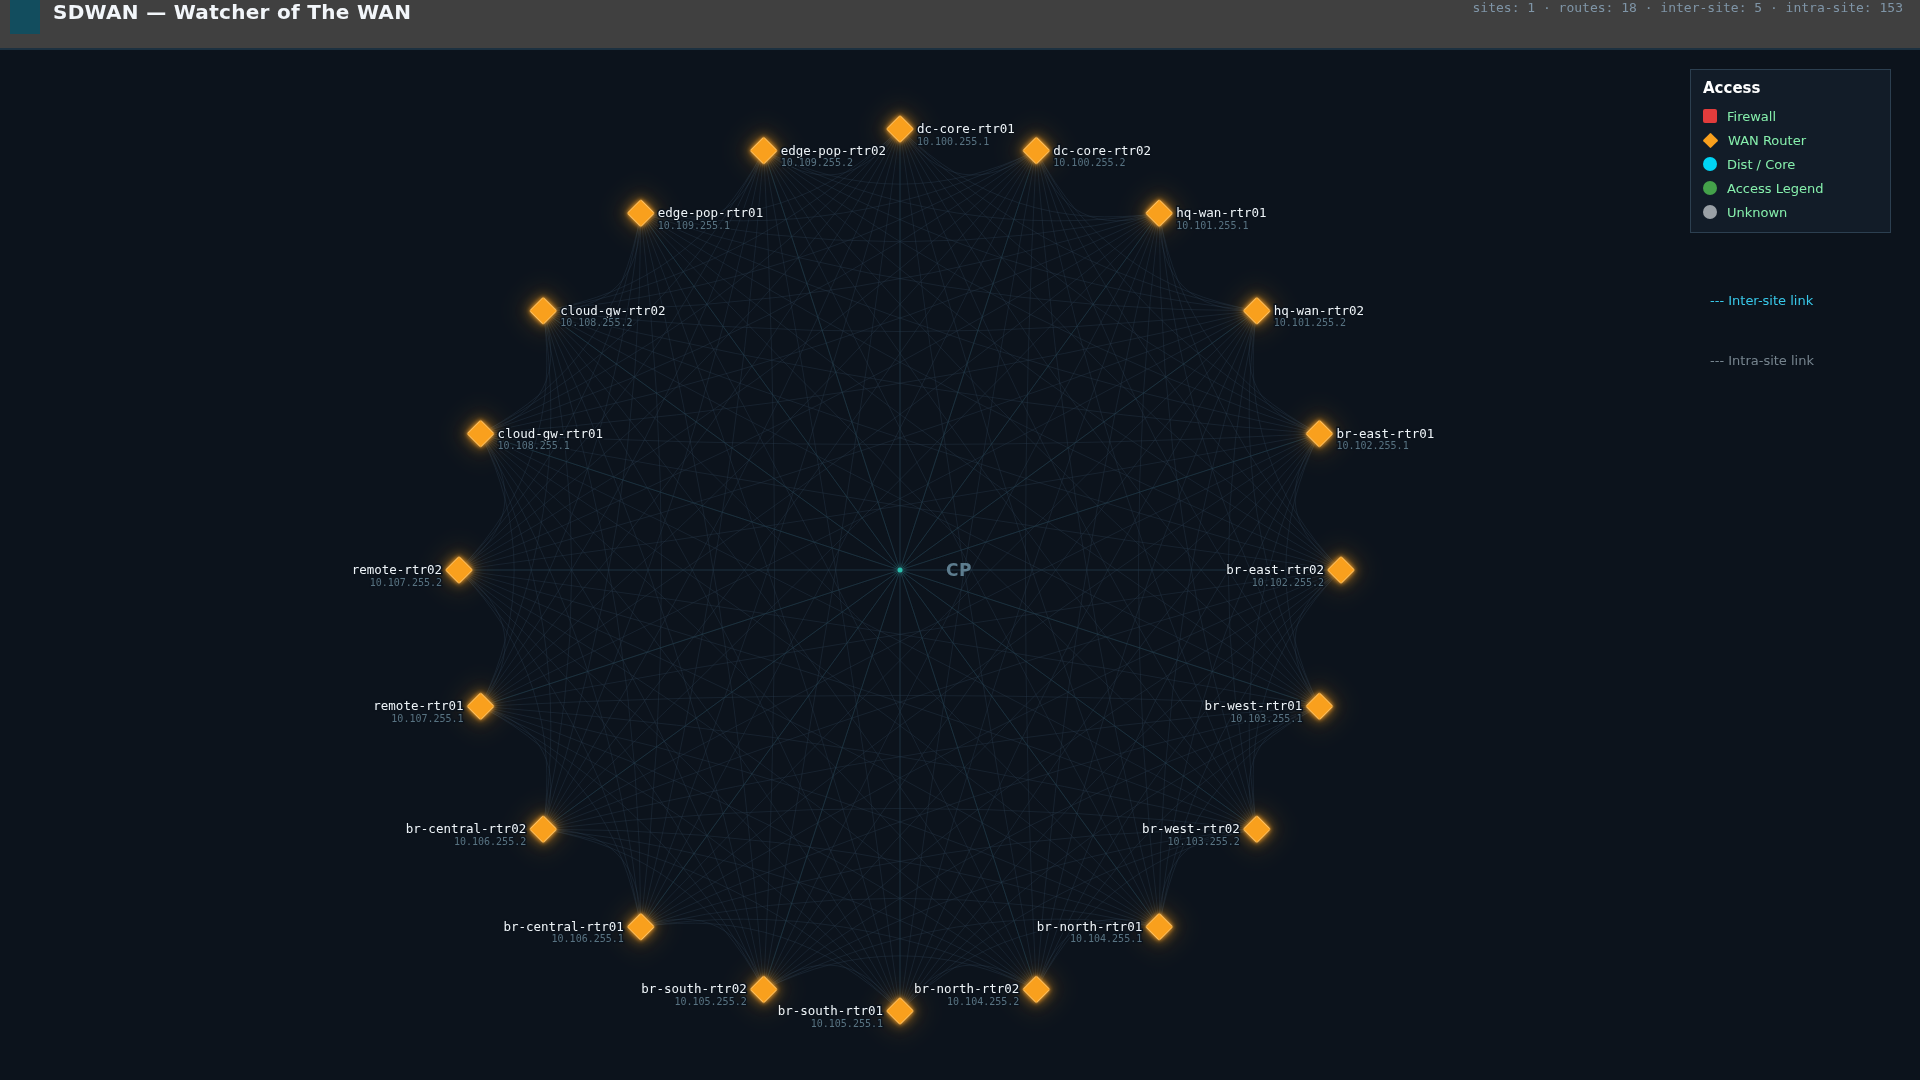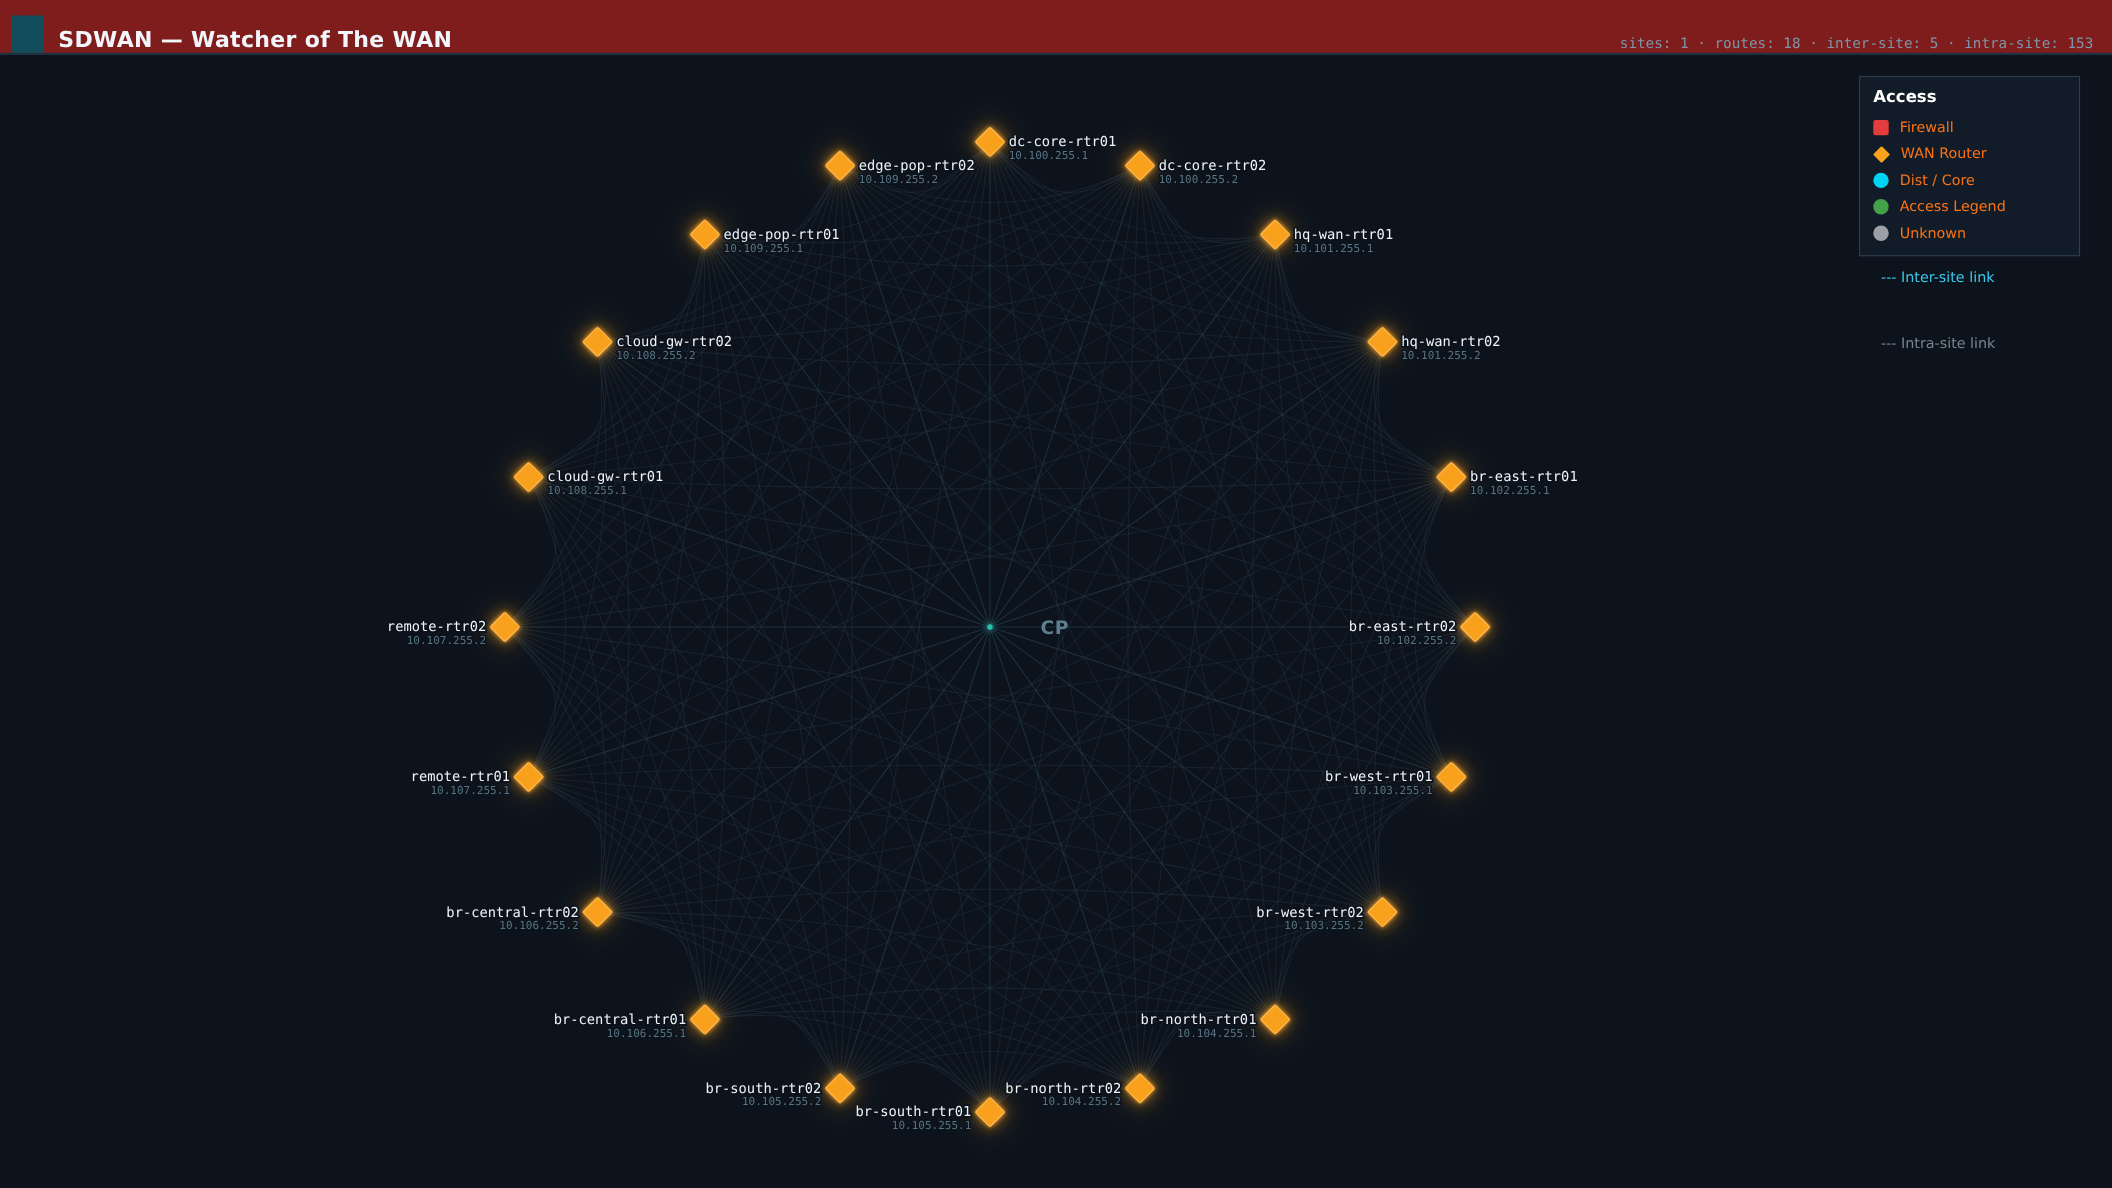--- a/index.html
+++ b/index.html
@@ -1,22 +1,22 @@
 <!DOCTYPE html>
 <html><head>
 <meta charset="utf-8">
 <style>
   html,body{margin:0;padding:0;background:#0c131c;}
   #app{position:relative;width:1920px;height:1080px;overflow:hidden;
        background:#0c131c;font-family:"DejaVu Sans",sans-serif;}
 
   
   #header{position:absolute;left:0;top:0;width:1920px;height:48px;
-          background:#7f1d1d;border-bottom:2px solid #1d3140;
-          display:flex;align-items:flex-end;box-sizing:content-box;}
+          background:#404040;border-bottom:2px solid #1d3140;
+          display:flex;align-items:flex-start;box-sizing:content-box;}
   #logo{width:30px;height:34px;background:#124d5e;margin-left:10px;flex:0 0 auto;}
   #title{color:#f2f6fa;font-size:20px;font-weight:bold;margin-left:13px;
          letter-spacing:.3px;white-space:nowrap;}
   #stats{margin-left:auto;margin-right:17px;color:#7f95a7;font-size:13px;
          font-family:"DejaVu Sans Mono",monospace;white-space:nowrap;}
 
   
   #main{position:absolute;left:0;top:50px;width:1920px;height:1030px;}
   #graph{position:absolute;left:0;top:0;}
 
@@ -36,21 +36,21 @@
   
   #legend{position:absolute;left:1690px;top:19px;width:201px;box-sizing:border-box;
           background:#121c28;border:1px solid #2c3f50;padding:9px 12px 8px 12px;}
   #legend-title{color:#ffffff;font-size:15px;font-weight:bold;margin-bottom:7px;}
   .legend-row{display:flex;align-items:center;height:24px;}
   .legend-marker{width:14px;height:14px;flex:0 0 auto;margin-right:10px;}
   .legend-marker.square{border-radius:2px;}
   .legend-marker.circle{border-radius:50%;}
   .legend-marker.diamond{width:11px;height:11px;transform:rotate(45deg);
                          margin-left:2px;margin-right:12px;border-radius:1px;}
-  .legend-label{color:#f97316;font-size:13px;}
+  .legend-label{color:#86efac;font-size:13px;}
 
   #link-legend{position:absolute;left:1710px;top:195px;}
   .link-type{font-size:13px;margin-bottom:9px;white-space:nowrap;}
 </style>
 </head>
 <body>
 
 <div id="app">
 
   <div id="header">
@@ -401,18 +401,18 @@
             <span class="legend-label">Access Legend</span>
           </div>
           <div class="legend-row">
             <span class="legend-marker circle" style="background: rgb(154, 160, 166);"></span>
             <span class="legend-label">Unknown</span>
           </div>
         </div>
     </div>
 
     <div id="link-legend">
-        <div class="link-type" style="color: rgb(56, 201, 234);">--- Inter-site link</div>
+        <div class="link-type" style="color: rgb(56, 201, 234); margin-top: 48px;">--- Inter-site link</div>
         <div class="link-type" style="color: rgb(118, 132, 142); margin-top: 45px;">--- Intra-site link</div>
       </div>
   </div>
 
 </div>
 
 </body></html>

